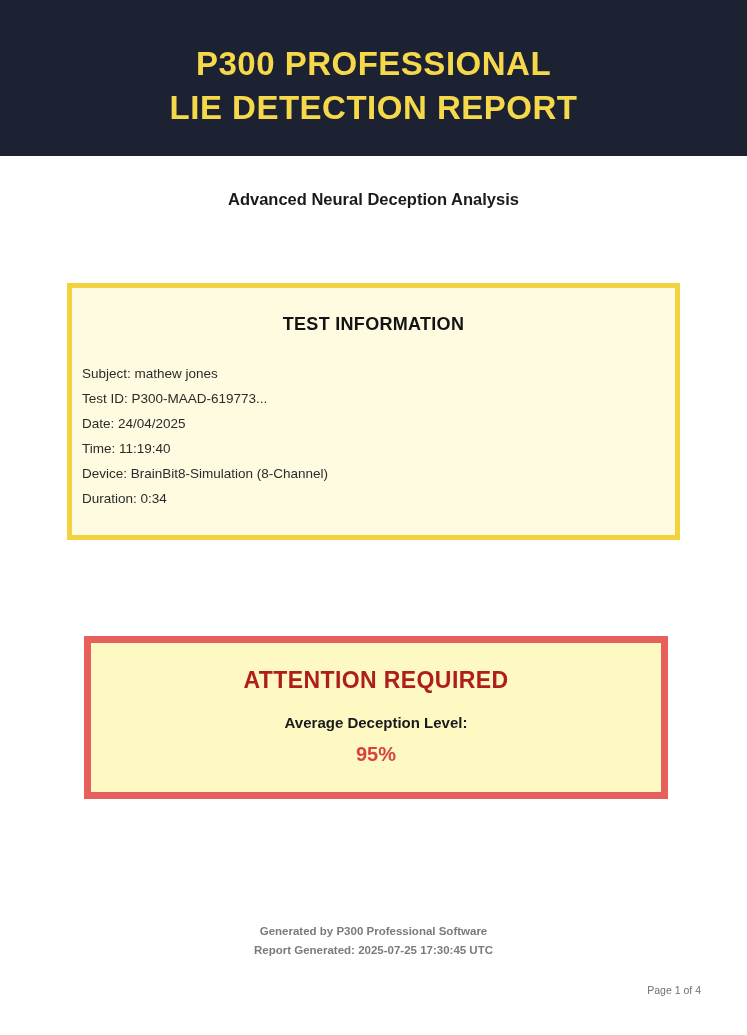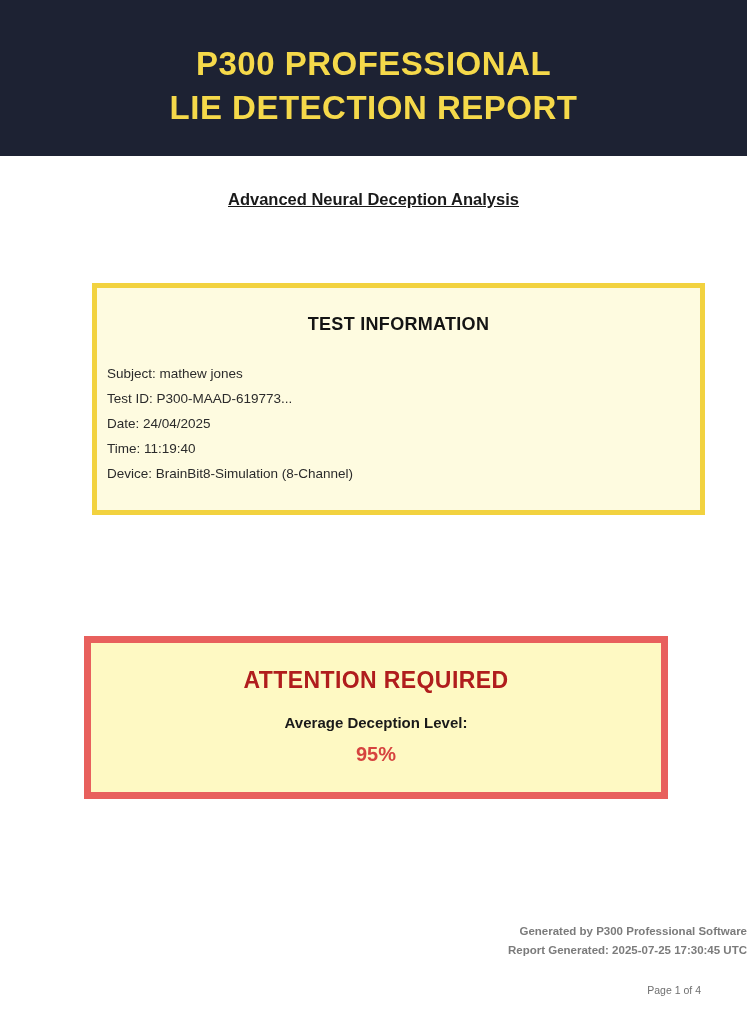--- a/index.html
+++ b/index.html
@@ -38,33 +38,31 @@
     text-transform: uppercase;
   }
 
   
   .subtitle {
     text-align: center;
     font-size: 16.5px;
     font-weight: bold;
     color: #1a1a1a;
     margin-top: 34px;
-    text-decoration: underline;
   }
 
   
   .info-box {
     position: absolute;
     left: 67px;
     top: 283px;
     width: 613px;
     border: 5px solid #f2d23f;
     background: #fefbe0;
     padding: 26px 10px 24px 10px;
-    margin-left: 25px;
   }
   .info-box-title {
     text-align: center;
     font-size: 18px;
     font-weight: bold;
     color: #141414;
     letter-spacing: 0.3px;
     margin-bottom: 26px;
   }
   .info-line {
@@ -105,21 +103,21 @@
     font-weight: bold;
     color: #d6433f;
   }
 
   
   .footer {
     position: absolute;
     left: 0;
     top: 922px;
     width: 100%;
-    text-align: right;
+    text-align: center;
   }
   .footer-line {
     font-size: 11.5px;
     font-weight: bold;
     color: #7b7b7b;
     line-height: 18.5px;
   }
   .page-number {
     position: absolute;
     right: 46px;
@@ -138,20 +136,21 @@
 
 <div class="subtitle">Advanced Neural Deception Analysis</div>
 
 <div class="info-box">
   <div class="info-box-title">TEST INFORMATION</div>
   <div class="info-line">Subject: mathew jones</div>
   <div class="info-line">Test ID: P300-MAAD-619773...</div>
   <div class="info-line">Date: 24/04/2025</div>
   <div class="info-line">Time: 11:19:40</div>
   <div class="info-line">Device: BrainBit8-Simulation (8-Channel)</div>
+  <div class="info-line">Duration: 0:34</div>
 </div>
 
 <div class="alert-box">
   <div class="alert-title">ATTENTION REQUIRED</div>
   <div class="alert-label">Average Deception Level:</div>
   <div class="alert-value">95%</div>
 </div>
 
 <div class="footer">
   <div class="footer-line">Generated by P300 Professional Software</div>

